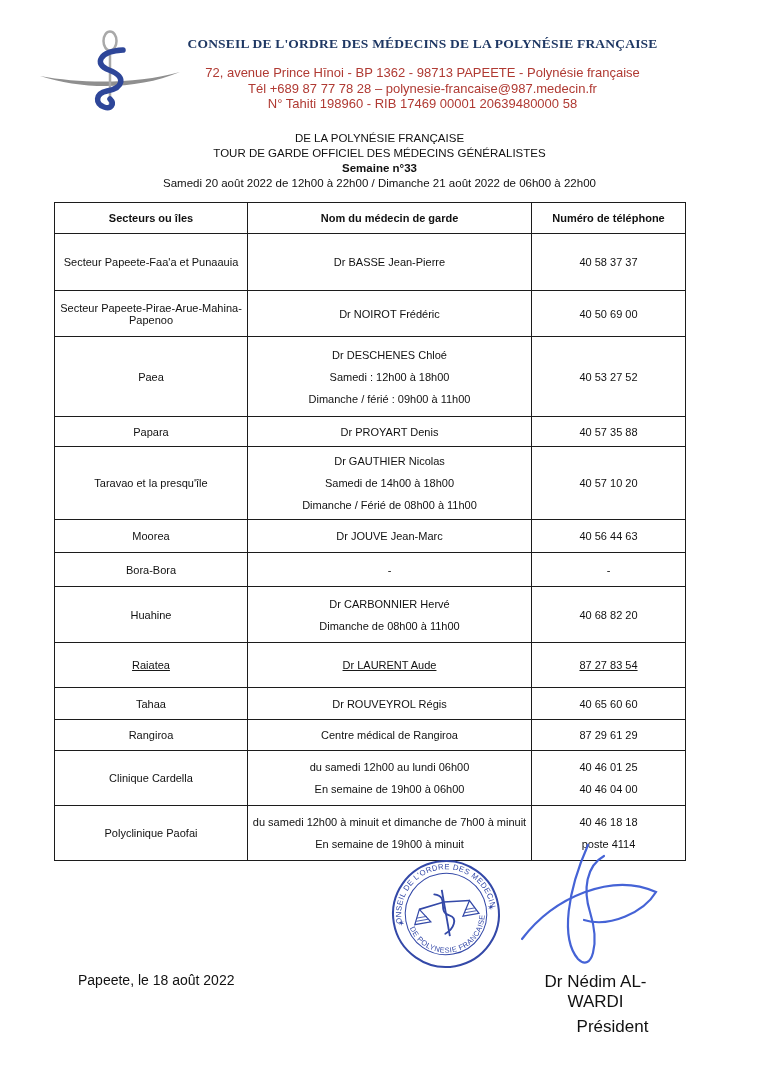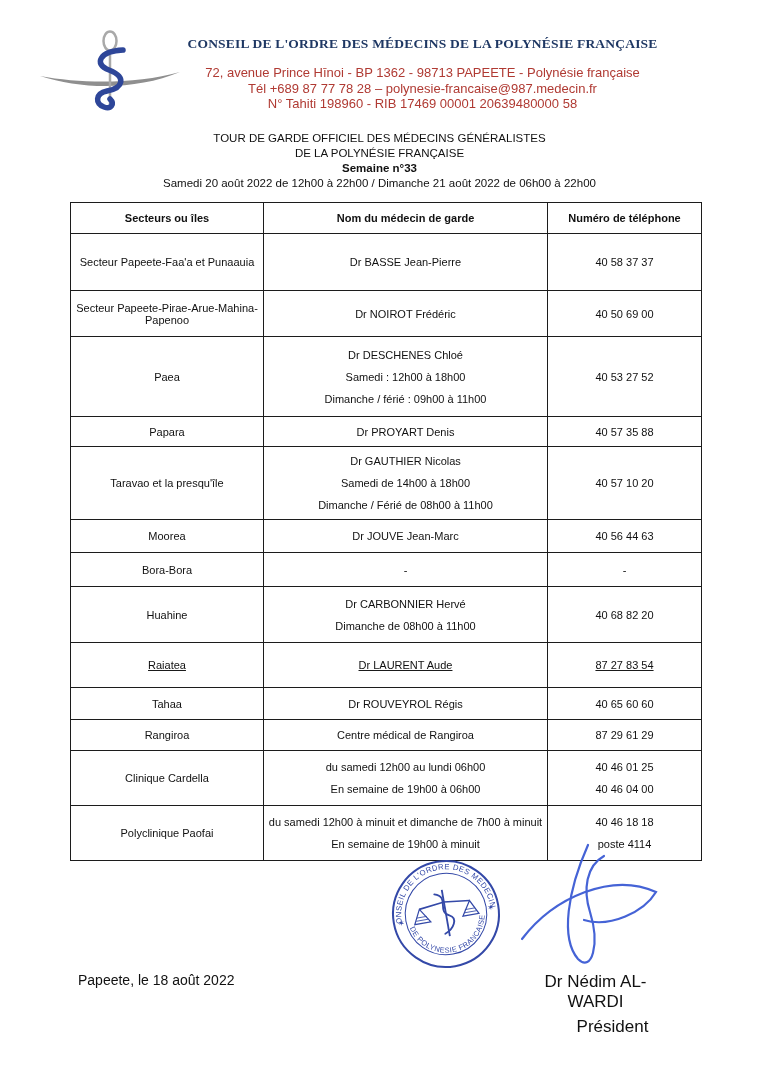--- a/index.html
+++ b/index.html
@@ -16,21 +16,21 @@
     color:#1F3864; letter-spacing:.2px; margin-bottom:13px;
   }
   .address-line { font-size:13px; line-height:15.5px; color:#B03A33; }
 
   
   .doc-title { position:absolute; left:0; top:131px; width:759px; text-align:center; }
   .doc-title .t-line { font-size:11.5px; line-height:15px; color:#111; }
   .doc-title .t-week { font-weight:bold; }
 
   
-  .table-wrap { position:absolute; left:70px; top:202px; width:631px; }
+  .table-wrap { position:absolute; left:54px; top:202px; width:631px; }
   table.duty { border-collapse:collapse; width:631px; table-layout:fixed; }
   table.duty th, table.duty td {
     border:1px solid #1c1c1c; text-align:center; vertical-align:middle;
     font-size:11px; padding:2px 4px; color:#111;
   }
   table.duty th { font-weight:bold; height:26px; }
   .cell-line { line-height:22px; }
 
   
   .stamp { position:absolute; left:390px; top:858px; width:112px; height:112px; transform:rotate(-10deg); }
@@ -56,22 +56,22 @@
   </div>
 
   <div class="header-text">
     <div class="org-name">CONSEIL DE L'ORDRE DES MÉDECINS DE LA POLYNÉSIE FRANÇAISE</div>
     <div class="address-line">72, avenue Prince Hīnoi - BP 1362 - 98713 PAPEETE - Polynésie française</div>
     <div class="address-line">Tél +689 87 77 78 28 – polynesie-francaise@987.medecin.fr</div>
     <div class="address-line">N° Tahiti 198960 - RIB 17469 00001 20639480000 58</div>
   </div>
 
   <div class="doc-title">
+    <div class="t-line">DE LA POLYNÉSIE FRANÇAISE</div>
     <div class="t-line">TOUR DE GARDE OFFICIEL DES MÉDECINS GÉNÉRALISTES</div>
-    <div class="t-line">DE LA POLYNÉSIE FRANÇAISE</div>
     <div class="t-line t-week">Semaine n°33</div>
     <div class="t-line">Samedi 20 août 2022 de 12h00 à 22h00 / Dimanche 21 août 2022 de 06h00 à 22h00</div>
   </div>
 
   <div class="table-wrap">
     <table class="duty">
       <colgroup>
           <col style="width:193px">
           <col style="width:284px">
           <col style="width:154px">

